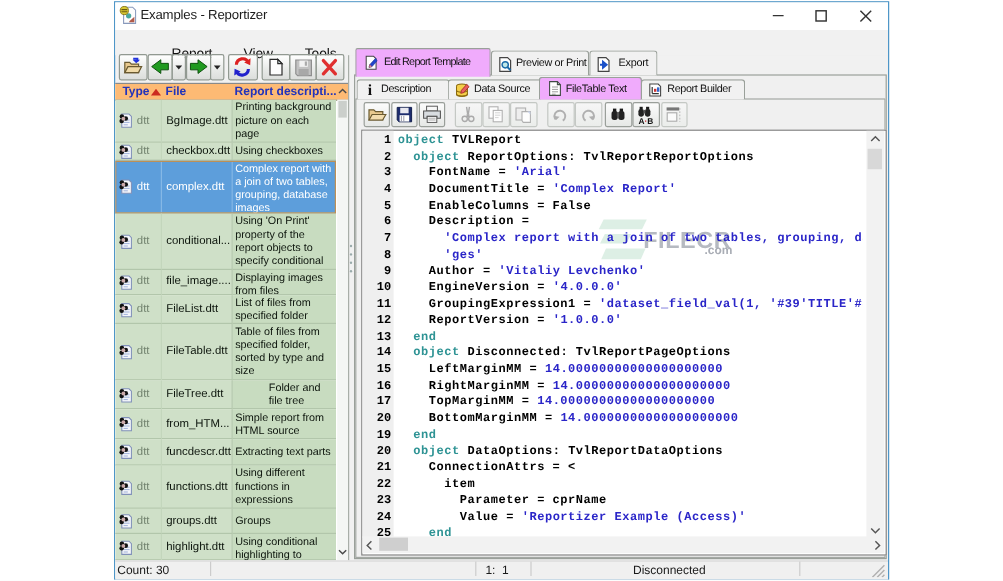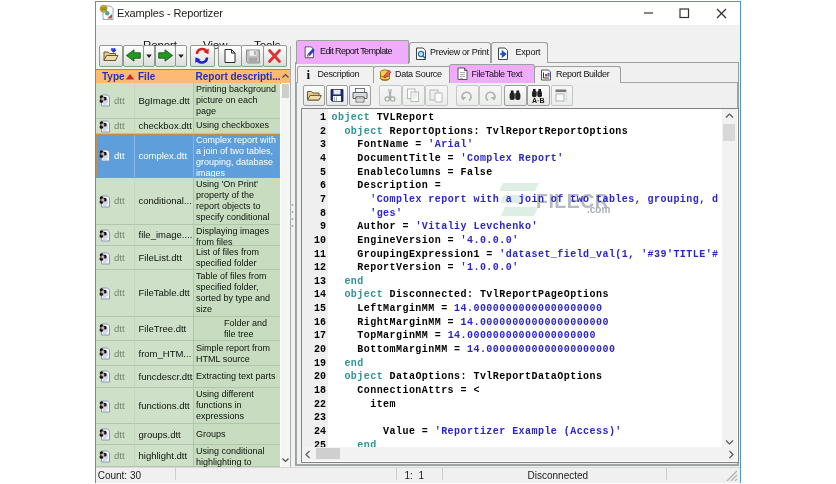--- a/index.html
+++ b/index.html
@@ -530,21 +530,21 @@
 <div class="num" style="top:137.50px;right:2px;">11</div>
 <div class="num" style="top:151.15px;right:2px;">12</div>
 <div class="num" style="top:164.80px;right:2px;">13</div>
 <div class="num" style="top:178.45px;right:2px;">14</div>
 <div class="num" style="top:192.10px;right:2px;">15</div>
 <div class="num" style="top:205.75px;right:2px;">16</div>
 <div class="num" style="top:219.40px;right:2px;">17</div>
 <div class="num" style="top:233.05px;right:2px;">20</div>
 <div class="num" style="top:246.70px;right:2px;">19</div>
 <div class="num" style="top:260.35px;right:2px;">20</div>
-<div class="num" style="top:274.00px;right:2px;">18</div>
+<div class="num" style="top:274.00px;right:2px;">21</div>
 <div class="num" style="top:287.65px;right:2px;">22</div>
 <div class="num" style="top:301.30px;right:2px;">23</div>
 <div class="num" style="top:314.95px;right:2px;">24</div>
 <div class="num" style="top:328.60px;right:2px;text-decoration:underline;">25</div>
 </div>
 <div class="abs" style="left:331.5px;top:111px;width:387.5px;height:335.5px;overflow:hidden;">
 <div class="cl" style="top:1.00px;"><span class="kw">object</span><span class="stx"> TVLReport</span></div>
 <div class="cl" style="top:14.65px;"><span class="stx">  </span><span class="kw">object</span><span class="stx"> ReportOptions: TvlReportReportOptions</span></div>
 <div class="cl" style="top:28.30px;"><span class="stx">    FontName = </span><span class="str">'Arial'</span></div>
 <div class="cl" style="top:41.95px;"><span class="stx">    DocumentTitle = </span><span class="str">'Complex Report'</span></div>
@@ -559,20 +559,21 @@
 <div class="cl" style="top:164.80px;"><span class="stx">  </span><span class="kw">end</span></div>
 <div class="cl" style="top:178.45px;"><span class="stx">  </span><span class="kw">object</span><span class="stx"> Disconnected: TvlReportPageOptions</span></div>
 <div class="cl" style="top:192.10px;"><span class="stx">    LeftMarginMM = </span><span class="str">14.00000000000000000000</span></div>
 <div class="cl" style="top:205.75px;"><span class="stx">    RightMarginMM = </span><span class="str">14.00000000000000000000</span></div>
 <div class="cl" style="top:219.40px;"><span class="stx">    TopMarginMM = </span><span class="str">14.00000000000000000000</span></div>
 <div class="cl" style="top:233.05px;"><span class="stx">    BottomMarginMM = </span><span class="str">14.00000000000000000000</span></div>
 <div class="cl" style="top:246.70px;"><span class="stx">  </span><span class="kw">end</span></div>
 <div class="cl" style="top:260.35px;"><span class="stx">  </span><span class="kw">object</span><span class="stx"> DataOptions: TvlReportDataOptions</span></div>
 <div class="cl" style="top:274.00px;"><span class="stx">    ConnectionAttrs = &lt;</span></div>
 <div class="cl" style="top:287.65px;"><span class="stx">      item</span></div>
+<div class="cl" style="top:301.30px;"><span class="stx">        Parameter = cprName</span></div>
 <div class="cl" style="top:314.95px;"><span class="stx">        Value = </span><span class="str">'Reportizer Example (Access)'</span></div>
 <div class="cl" style="top:328.60px;"><span class="stx">    </span><span class="kw">end</span></div>
 </div>
 
 <div class="abs" style="left:721.5px;top:109px;width:15.5px;height:338.5px;background:#f2f2f2;">
   <div class="abs" style="left:1.5px;top:15px;width:12px;height:17px;background:#d8d8d8;"></div>
 </div>
 <svg class="abs" style="left:725px;top:112px;" width="9" height="8" viewBox="0 0 9 8">
     <path d="M1 5.5 L4.5 2 8 5.5" fill="none" stroke="#555" stroke-width="1.2"></path>
   </svg>

